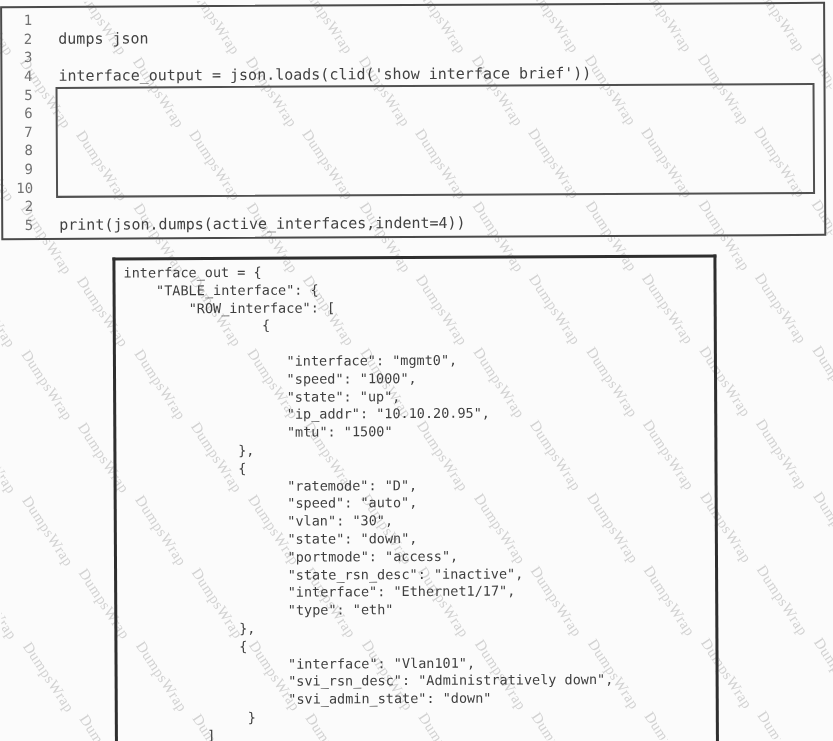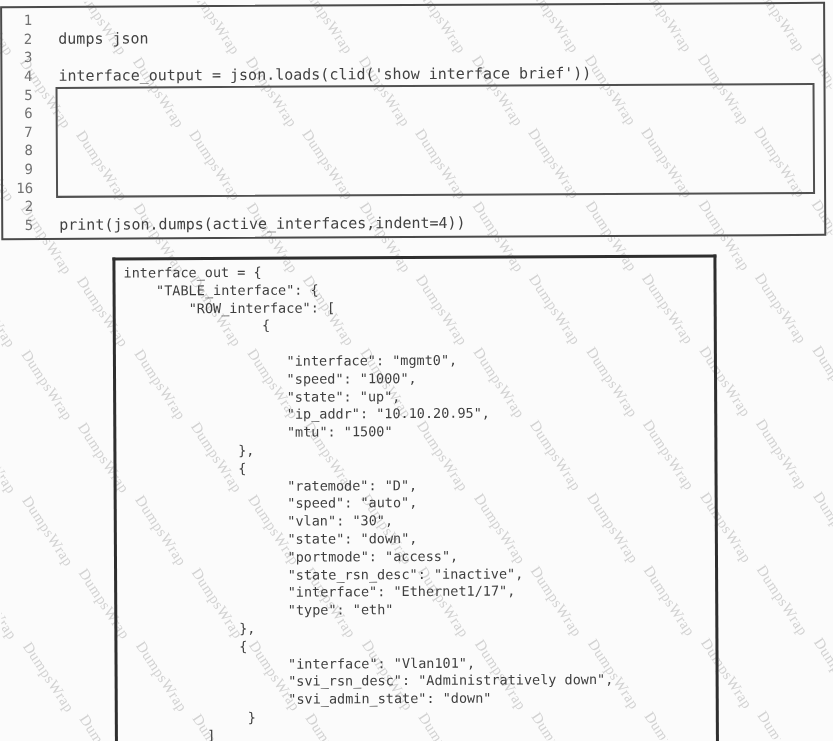--- a/index.html
+++ b/index.html
@@ -198,21 +198,21 @@
     <div class="code-lines">
         <div class="code-line"><span class="line-num">1</span></div>
         <div class="code-line"><span class="line-num">2</span><span class="line-text">dumps json</span></div>
         <div class="code-line"><span class="line-num">3</span><span class="line-text"></span></div>
         <div class="code-line"><span class="line-num">4</span><span class="line-text">interface_output = json.loads(clid('show interface brief'))</span></div>
         <div class="code-line"><span class="line-num">5</span><span class="line-text"></span></div>
         <div class="code-line"><span class="line-num">6</span><span class="line-text"></span></div>
         <div class="code-line"><span class="line-num">7</span><span class="line-text"></span></div>
         <div class="code-line"><span class="line-num">8</span><span class="line-text"></span></div>
         <div class="code-line"><span class="line-num">9</span><span class="line-text"></span></div>
-        <div class="code-line"><span class="line-num">16</span><span class="line-text"></span></div>
+        <div class="code-line"><span class="line-num">10</span><span class="line-text"></span></div>
         <div class="code-line"><span class="line-num">2</span><span class="line-text"></span></div>
         <div class="code-line"><span class="line-num">5</span><span class="line-text">print(json.dumps(active_interfaces,indent=4))</span></div>
       </div>
     <div class="answer-box"></div>
   </div>
 
   <div class="json-panel">
     <pre>interface_out = {
     "TABLE_interface": {
         "ROW_interface": [

